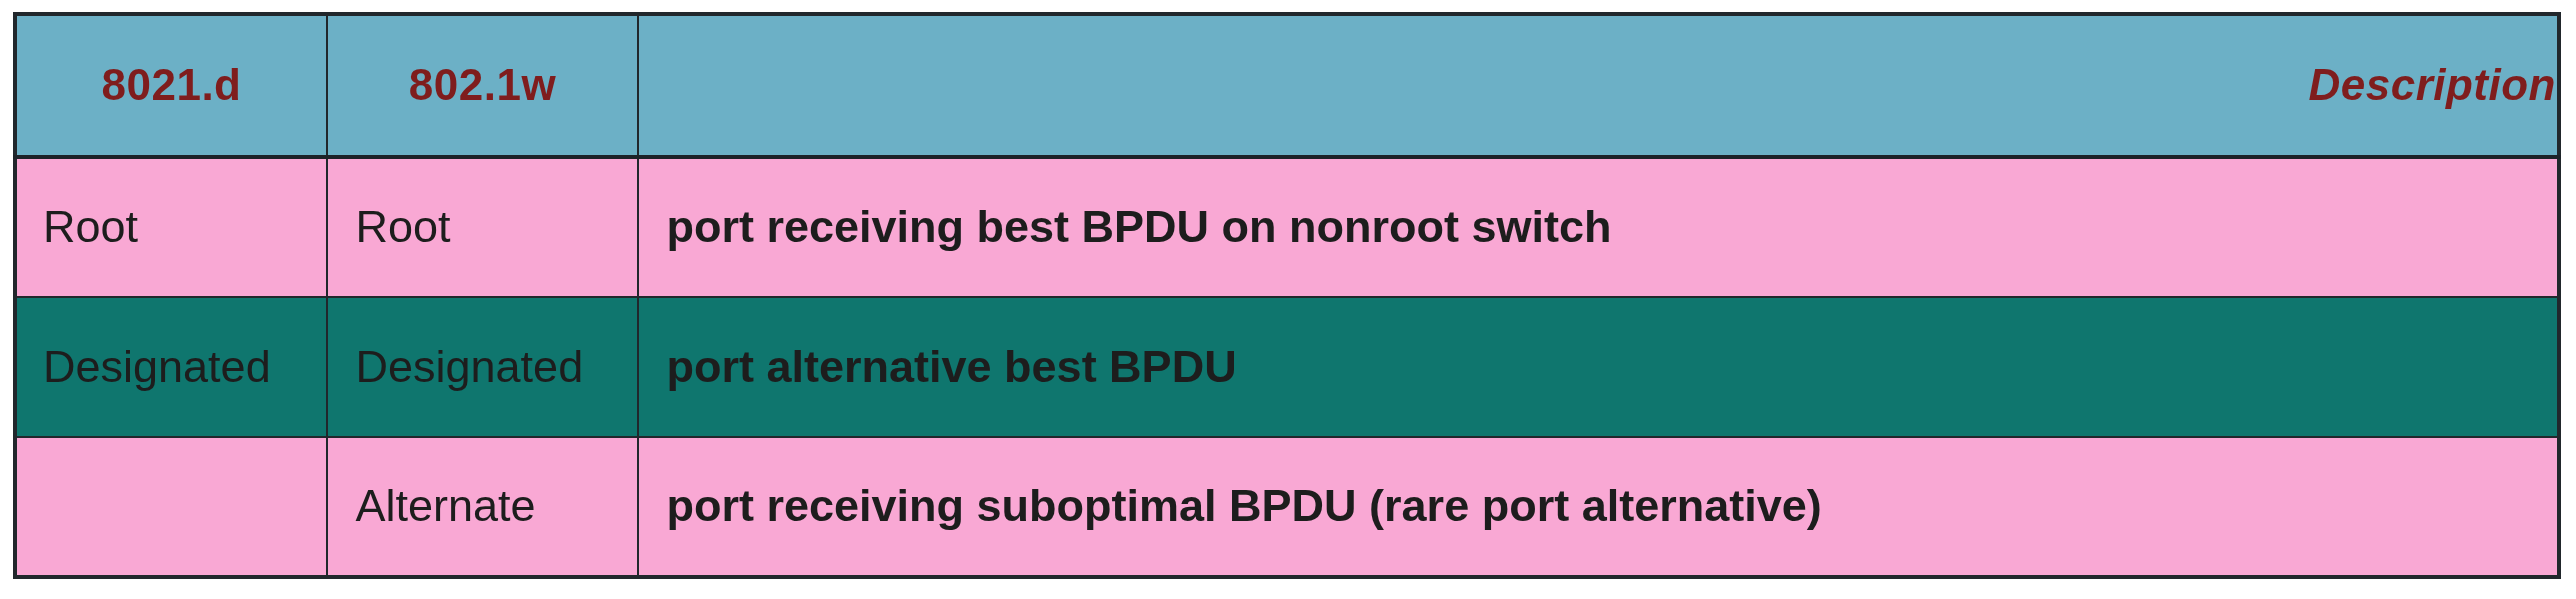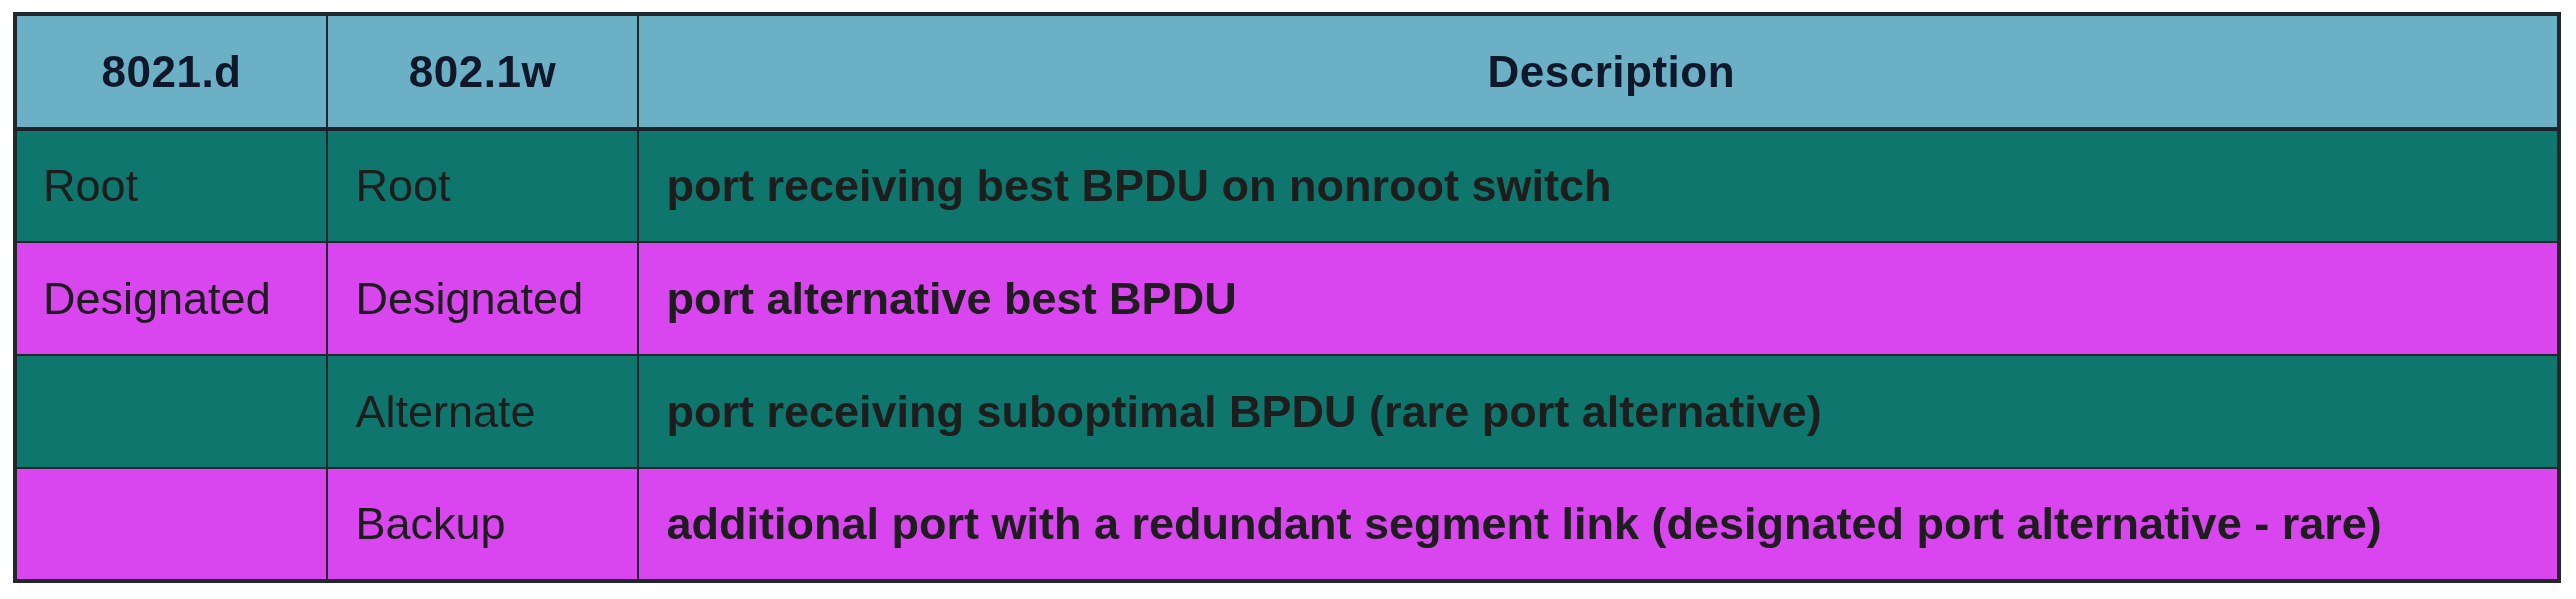--- a/index.html
+++ b/index.html
@@ -38,42 +38,42 @@
     white-space: nowrap;
     overflow: hidden;
   }
 
   
   tr.hdr {
     height: 115px;
   }
   tr.hdr th {
     background: #6cb0c6;
-    color: #0f172a;
+    color: #7f1d1d;
     font-size: 44px;
     font-weight: bold;
     border-bottom: 4.6px solid #1c2228;
     letter-spacing: 0.5px;
   }
   tr.hdr th.c1, tr.hdr th.c2 { text-align: center; }
-  tr.hdr th.c3 { text-align: center; padding-left: 27.5px; }
+  tr.hdr th.c3 { text-align: right; padding-left: 27.5px; font-style: italic; }
 
   
   tr.row { height: 113px; }
   tr.row td {
     color: #1d1d1d;
     font-size: 45px;
     text-align: left;
   }
   tr.row td.c1 { padding-left: 26px; }
   tr.row td.c2 { padding-left: 27.5px; }
   tr.row td.c3 { padding-left: 27.5px; font-weight: bold; }
 
-  tr.shaded td { background: #0f766e; }
-  tr.plain  td { background: #d946ef; }
+  tr.shaded td { background: #f9a8d4; }
+  tr.plain  td { background: #0f766e; }
 </style>
 </head>
 <body>
 
 <div class="stage">
   <table class="port-roles">
     <colgroup>
       <col style="width:312px">
       <col style="width:311px">
       <col style="width:1921px">
@@ -96,21 +96,16 @@
         <td class="c2">Designated</td>
         <td class="c3">port alternative best BPDU</td>
       </tr>
 
       <tr class="row shaded">
         <td class="c1"></td>
         <td class="c2">Alternate</td>
         <td class="c3">port receiving suboptimal BPDU (rare port alternative)</td>
       </tr>
 
-      <tr class="row plain">
-        <td class="c1"></td>
-        <td class="c2">Backup</td>
-        <td class="c3">additional port with a redundant segment link (designated port alternative - rare)</td>
-      </tr>
     </tbody>
   </table>
 </div>
 
 
 </body></html>

